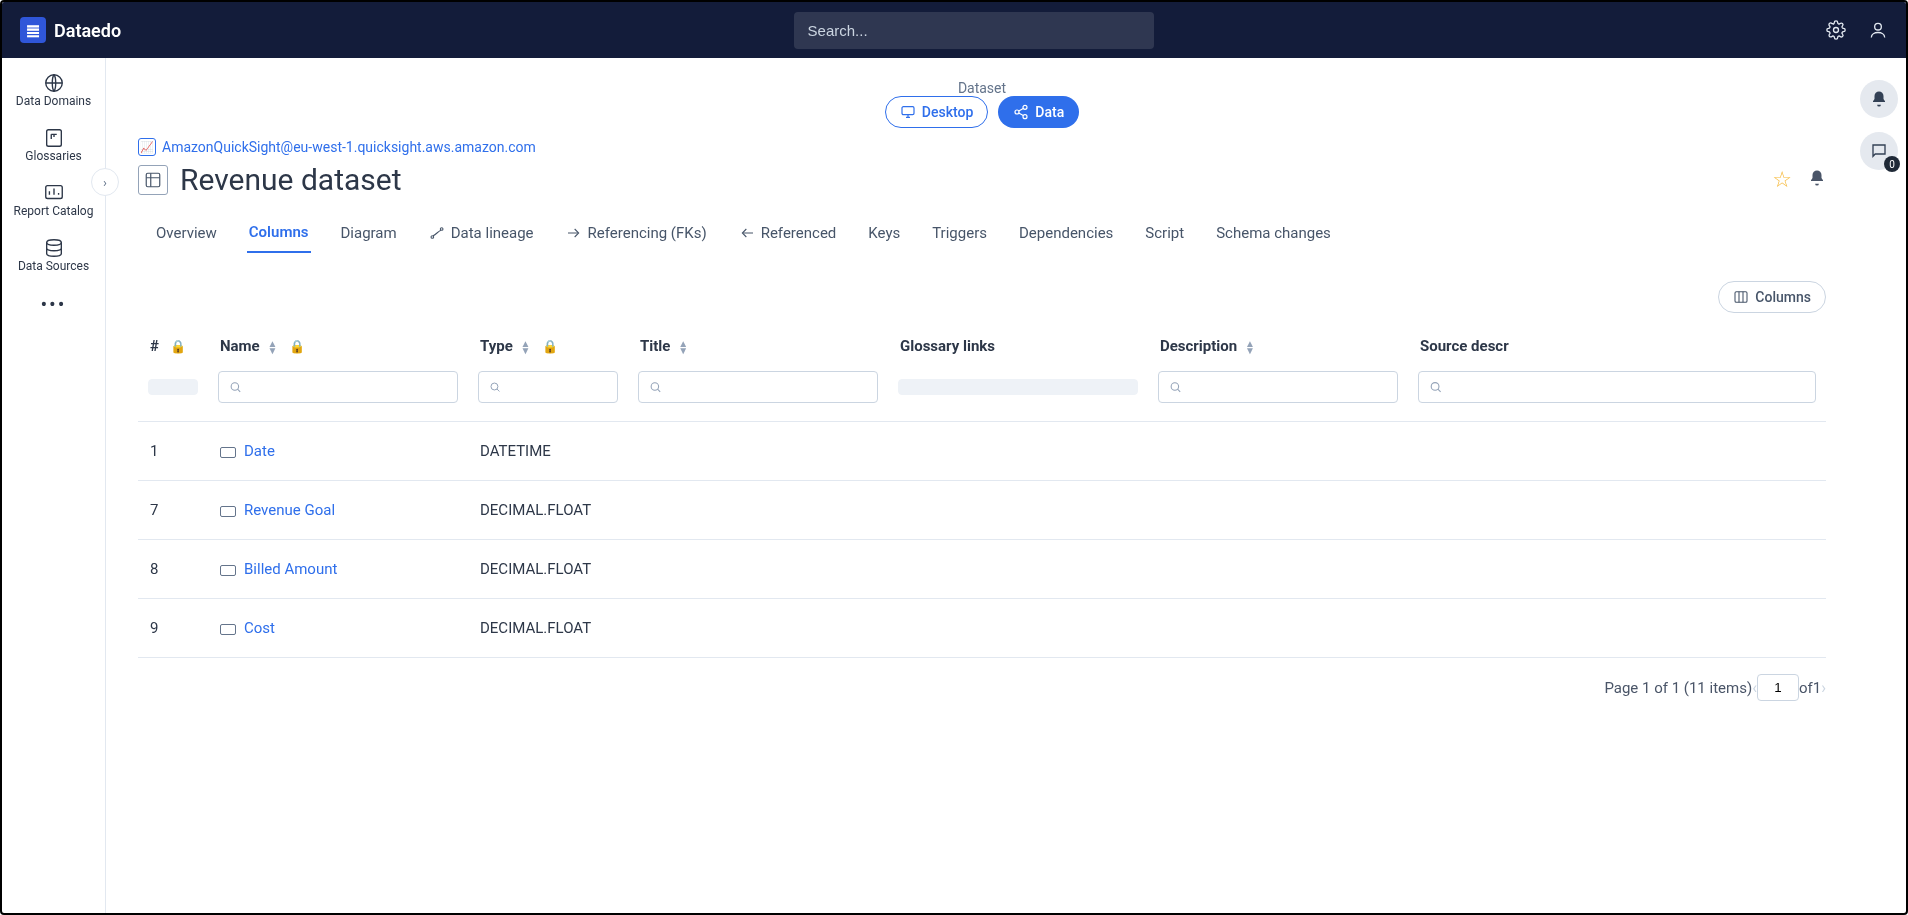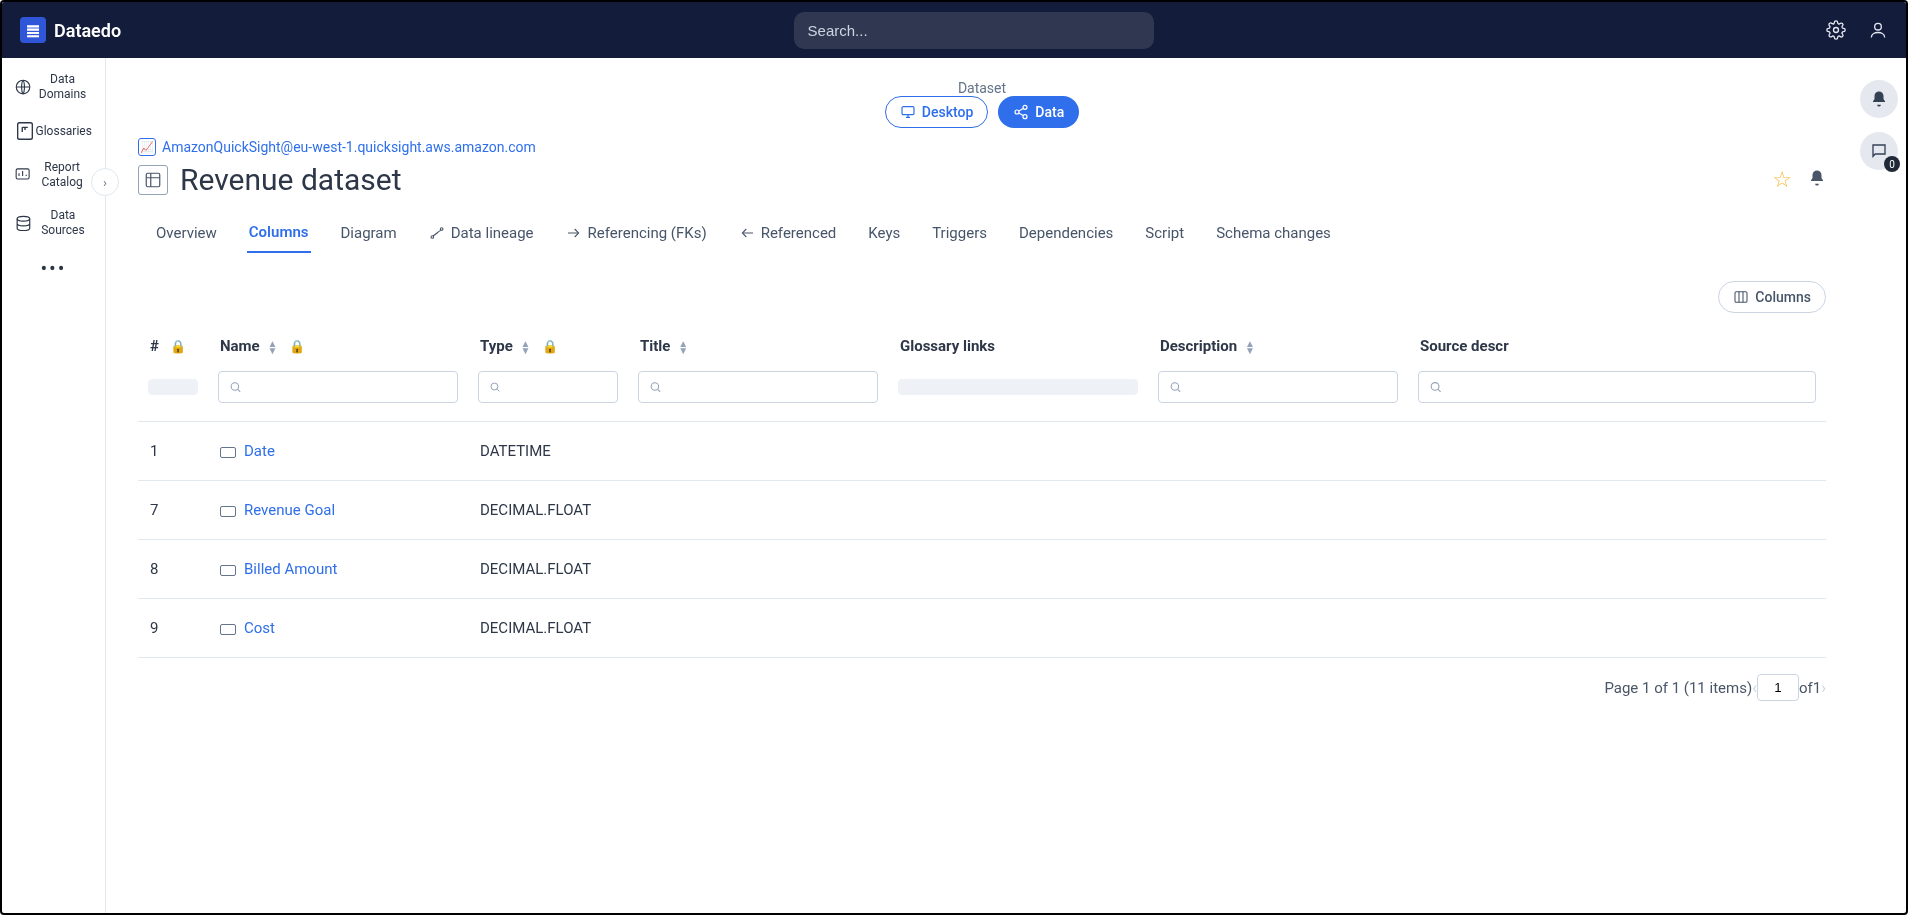--- a/index.html
+++ b/index.html
@@ -29,21 +29,21 @@
   }
   .logo-mark span{ color:#fff; font-weight:700; font-size:18px;}
   .topbar .spacer { flex:1; }
   .search {
     width: 360px;
     background: rgba(255,255,255,0.12);
     border: none;
     color:#cbd5e1;
     font-size:15px;
     padding: 10px 14px;
-    border-radius:10px;
+    border-radius:4px;
     margin: 0 auto;
   }
   .search::placeholder{color:#cbd5e1;}
   .topbar-icons { display:flex; gap:22px; align-items:center; color:#e2e8f0;}
   .topbar-icons .icon { width:20px; height:20px; cursor:pointer;}
 
   
   .body {
     display: flex;
     height: calc(100% - 56px);
@@ -54,21 +54,21 @@
     width: 104px;
     border-right: 1px solid #e2e8f0;
     padding-top: 14px;
     display:flex;
     flex-direction:column;
     align-items:center;
     gap: 18px;
     position:relative;
   }
   .side-item {
-    display:flex; flex-direction:row; align-items:center; gap:0;
+    display:flex; flex-direction:column; align-items:center; gap:0;
     font-size:12px; color:#2d3748; text-align:center; cursor:pointer;
     line-height:1.25;
     width: 80px;
   }
   .side-item .side-icon { width:22px; height:22px; display:flex; align-items:center; justify-content:center;}
   .side-ellipsis { font-size:20px; letter-spacing:2px; cursor:pointer;}
   .sidebar-expand {
     position:absolute; right:-14px; top:110px;
     width:28px; height:28px; border:1px solid #e2e8f0; border-radius:50%;
     background:#fff; display:flex; align-items:center; justify-content:center;

